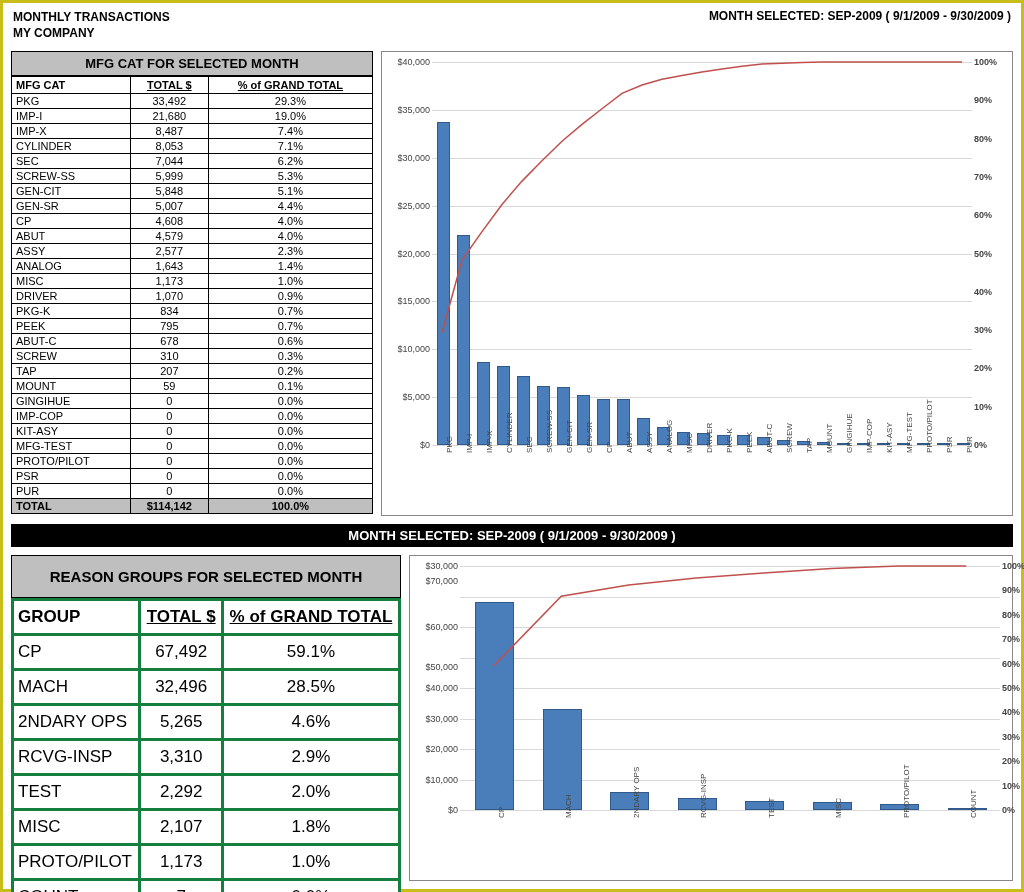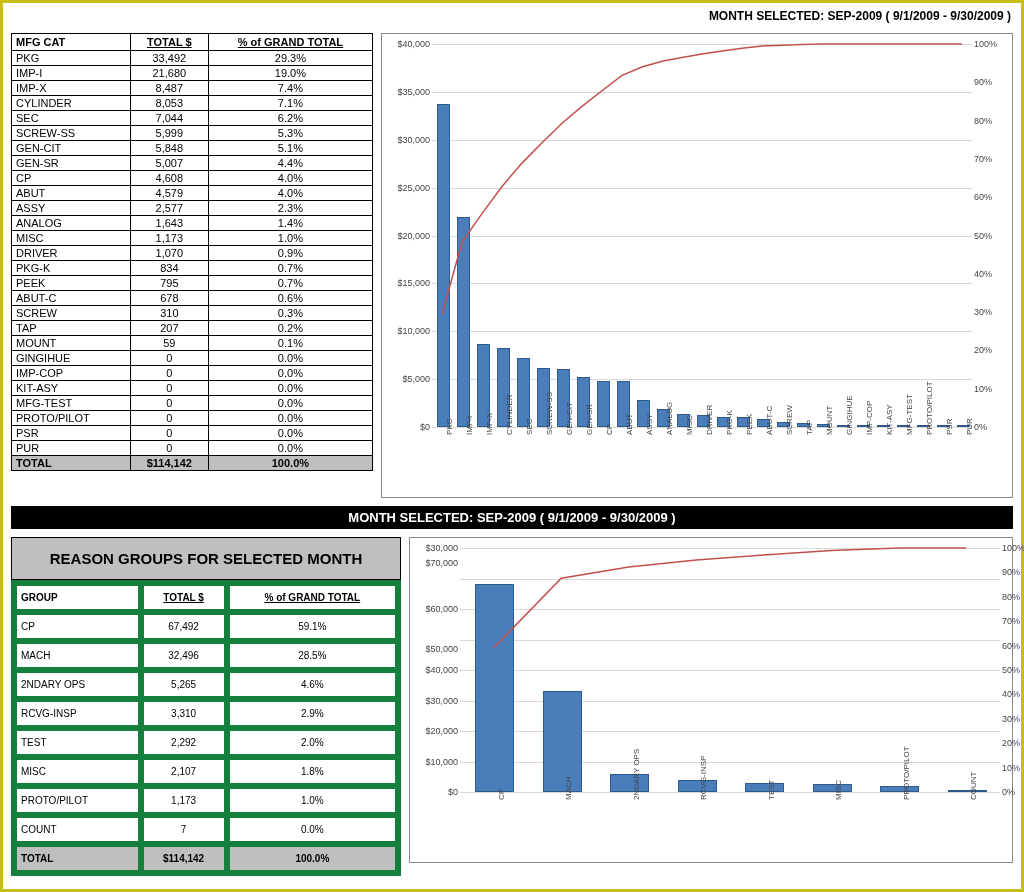--- a/index.html
+++ b/index.html
@@ -15,48 +15,53 @@
   
   table.data{border-collapse:collapse;width:362px;background:#fff;}
   table.data caption{background:#bfbfbf;border:1px solid #000;font-weight:bold;padding:4px 0;font-size:13px;}
   table.data th{border:1px solid #000;font-weight:bold;font-size:11px;padding:2px 4px;background:#fff;}
   table.data th.c1{text-align:left;text-decoration:none;}
   table.data th.c2,table.data th.c3{text-decoration:underline;}
   table.data#tbl1 td{border:1px solid #000;font-size:11px;padding:1px 4px;}
   table.data td.c1{text-align:left;}
   table.data td.c2,table.data td.c3{text-align:center;}
   table.data tr.total td{background:#bfbfbf;font-weight:bold;}
-  table.data#tbl2 th,table.data#tbl2 td{font-size:10px;padding:6px 4px;border:6px solid #15803d;}
+  table.data#tbl2 th,table.data#tbl2 td{font-size:17px;padding:6px 4px;border:3px solid #15803d;}
   table.data#tbl2{width:390px;}
   table.data#tbl2 caption{font-size:15px;padding:12px 4px;}
   
   .chartbox{border:1px solid #888;flex:1;position:relative;background:#fff;}
   .bar{position:absolute;bottom:0;background:#4a7ebb;border:1px solid #31598a;}
   .linepath{stroke:#c0504d;stroke-width:1.5;fill:none;}
   .xlabel{position:absolute;font-size:8px;color:#444;transform:rotate(-90deg);transform-origin:left top;white-space:nowrap;}
   .ylabL{position:absolute;font-size:9px;color:#444;right:100%;padding-right:2px;transform:translateY(-50%);}
-  .ylabR{position:absolute;font-size:9px;color:#444;left:100%;padding-left:2px;transform:translateY(-50%);}
+  .ylabR{position:absolute;font-size:9px;color:#444;left:100%;padding-left:2px;transform:translateY(-50%);font-weight:bold;}
   .plot{position:absolute;}
   
   .blackstrip{background:#000;color:#fff;font-size:13px;font-weight:bold;text-align:center;padding:4px 0;margin:0 8px;}
 </style>
 </head>
 <body>
 
 <div class="page">
 
   <div class="header">
+    <div class="left">
+      <div>MONTHLY TRANSACTIONS</div>
+      <div>MY COMPANY</div>
+    </div>
     <div class="right">
       <div class="sub">MONTH SELECTED:    SEP-2009    (   9/1/2009    -   9/30/2009   )</div>
     </div>
   </div>
 
   <div class="panel">
     <div>
       <table class="data" id="tbl1">
+        <caption>MFG CAT FOR SELECTED MONTH</caption>
         <thead>
             <tr>
           <th class="c1">MFG CAT</th>
           <th class="c2">TOTAL $</th>
           <th class="c3">% of GRAND TOTAL</th>
         </tr>
           </thead>
         <tbody id="tbl1-body">
             <tr>
               <td class="c1">PKG</td>

